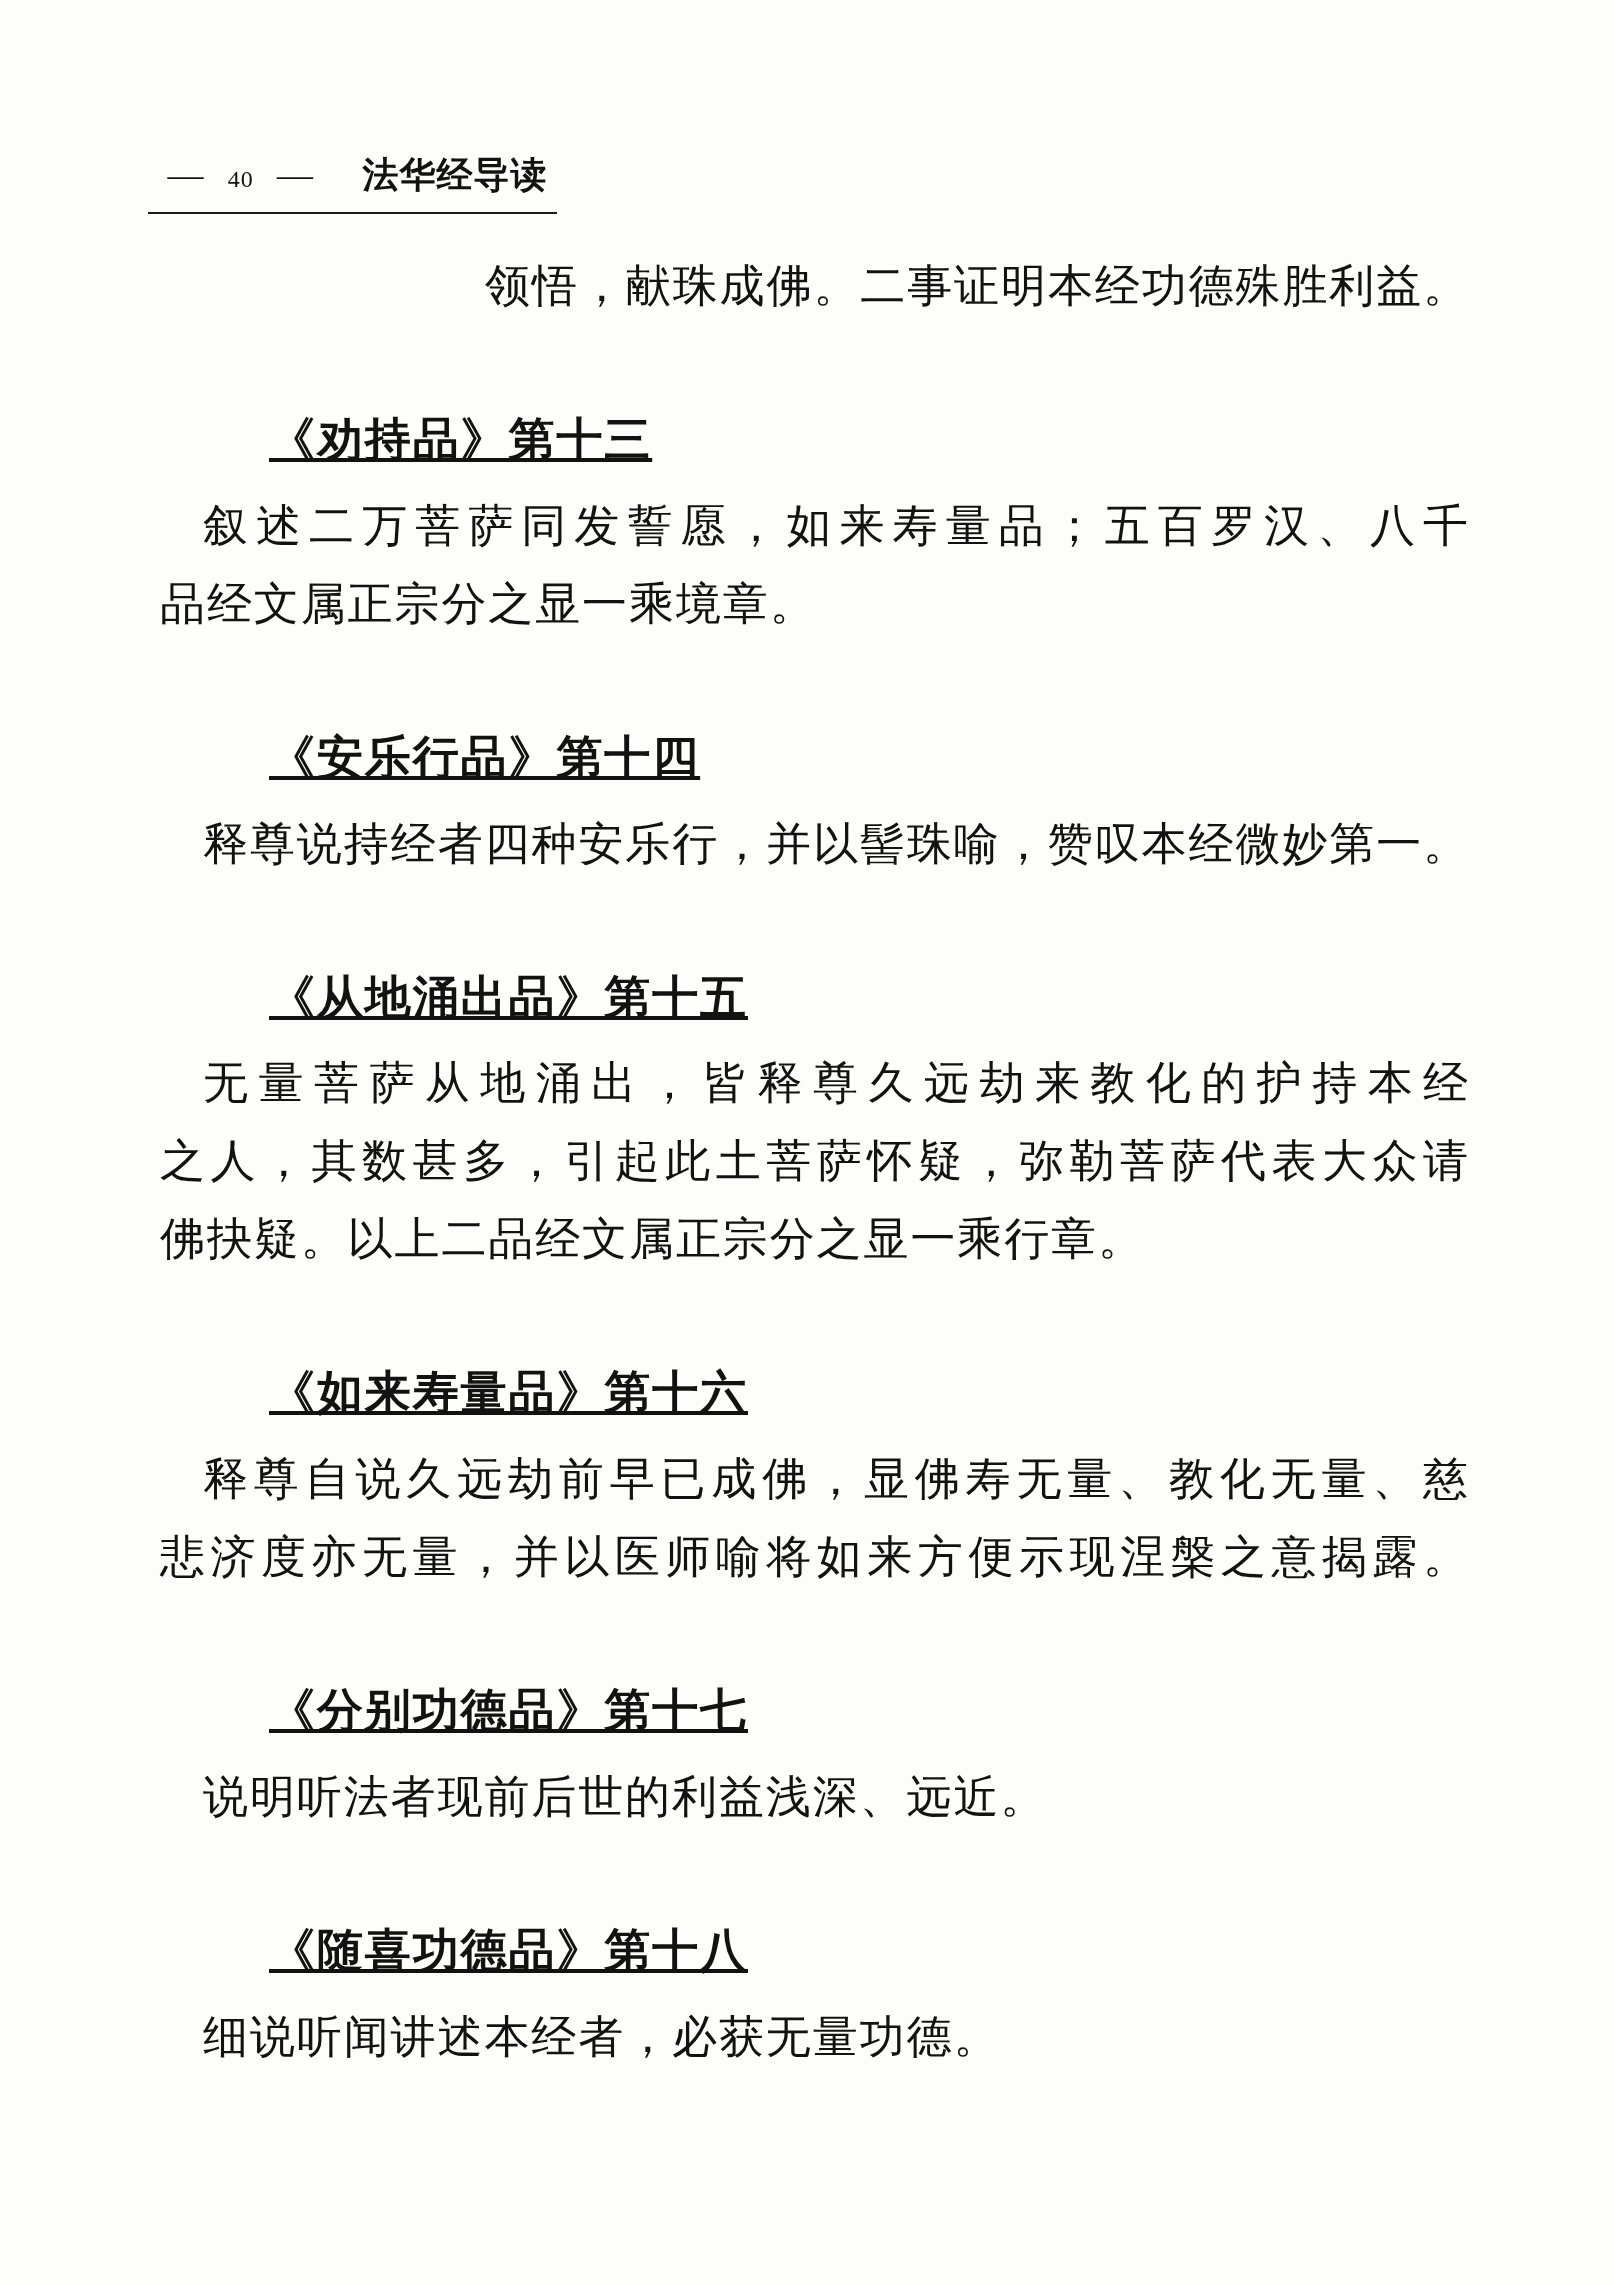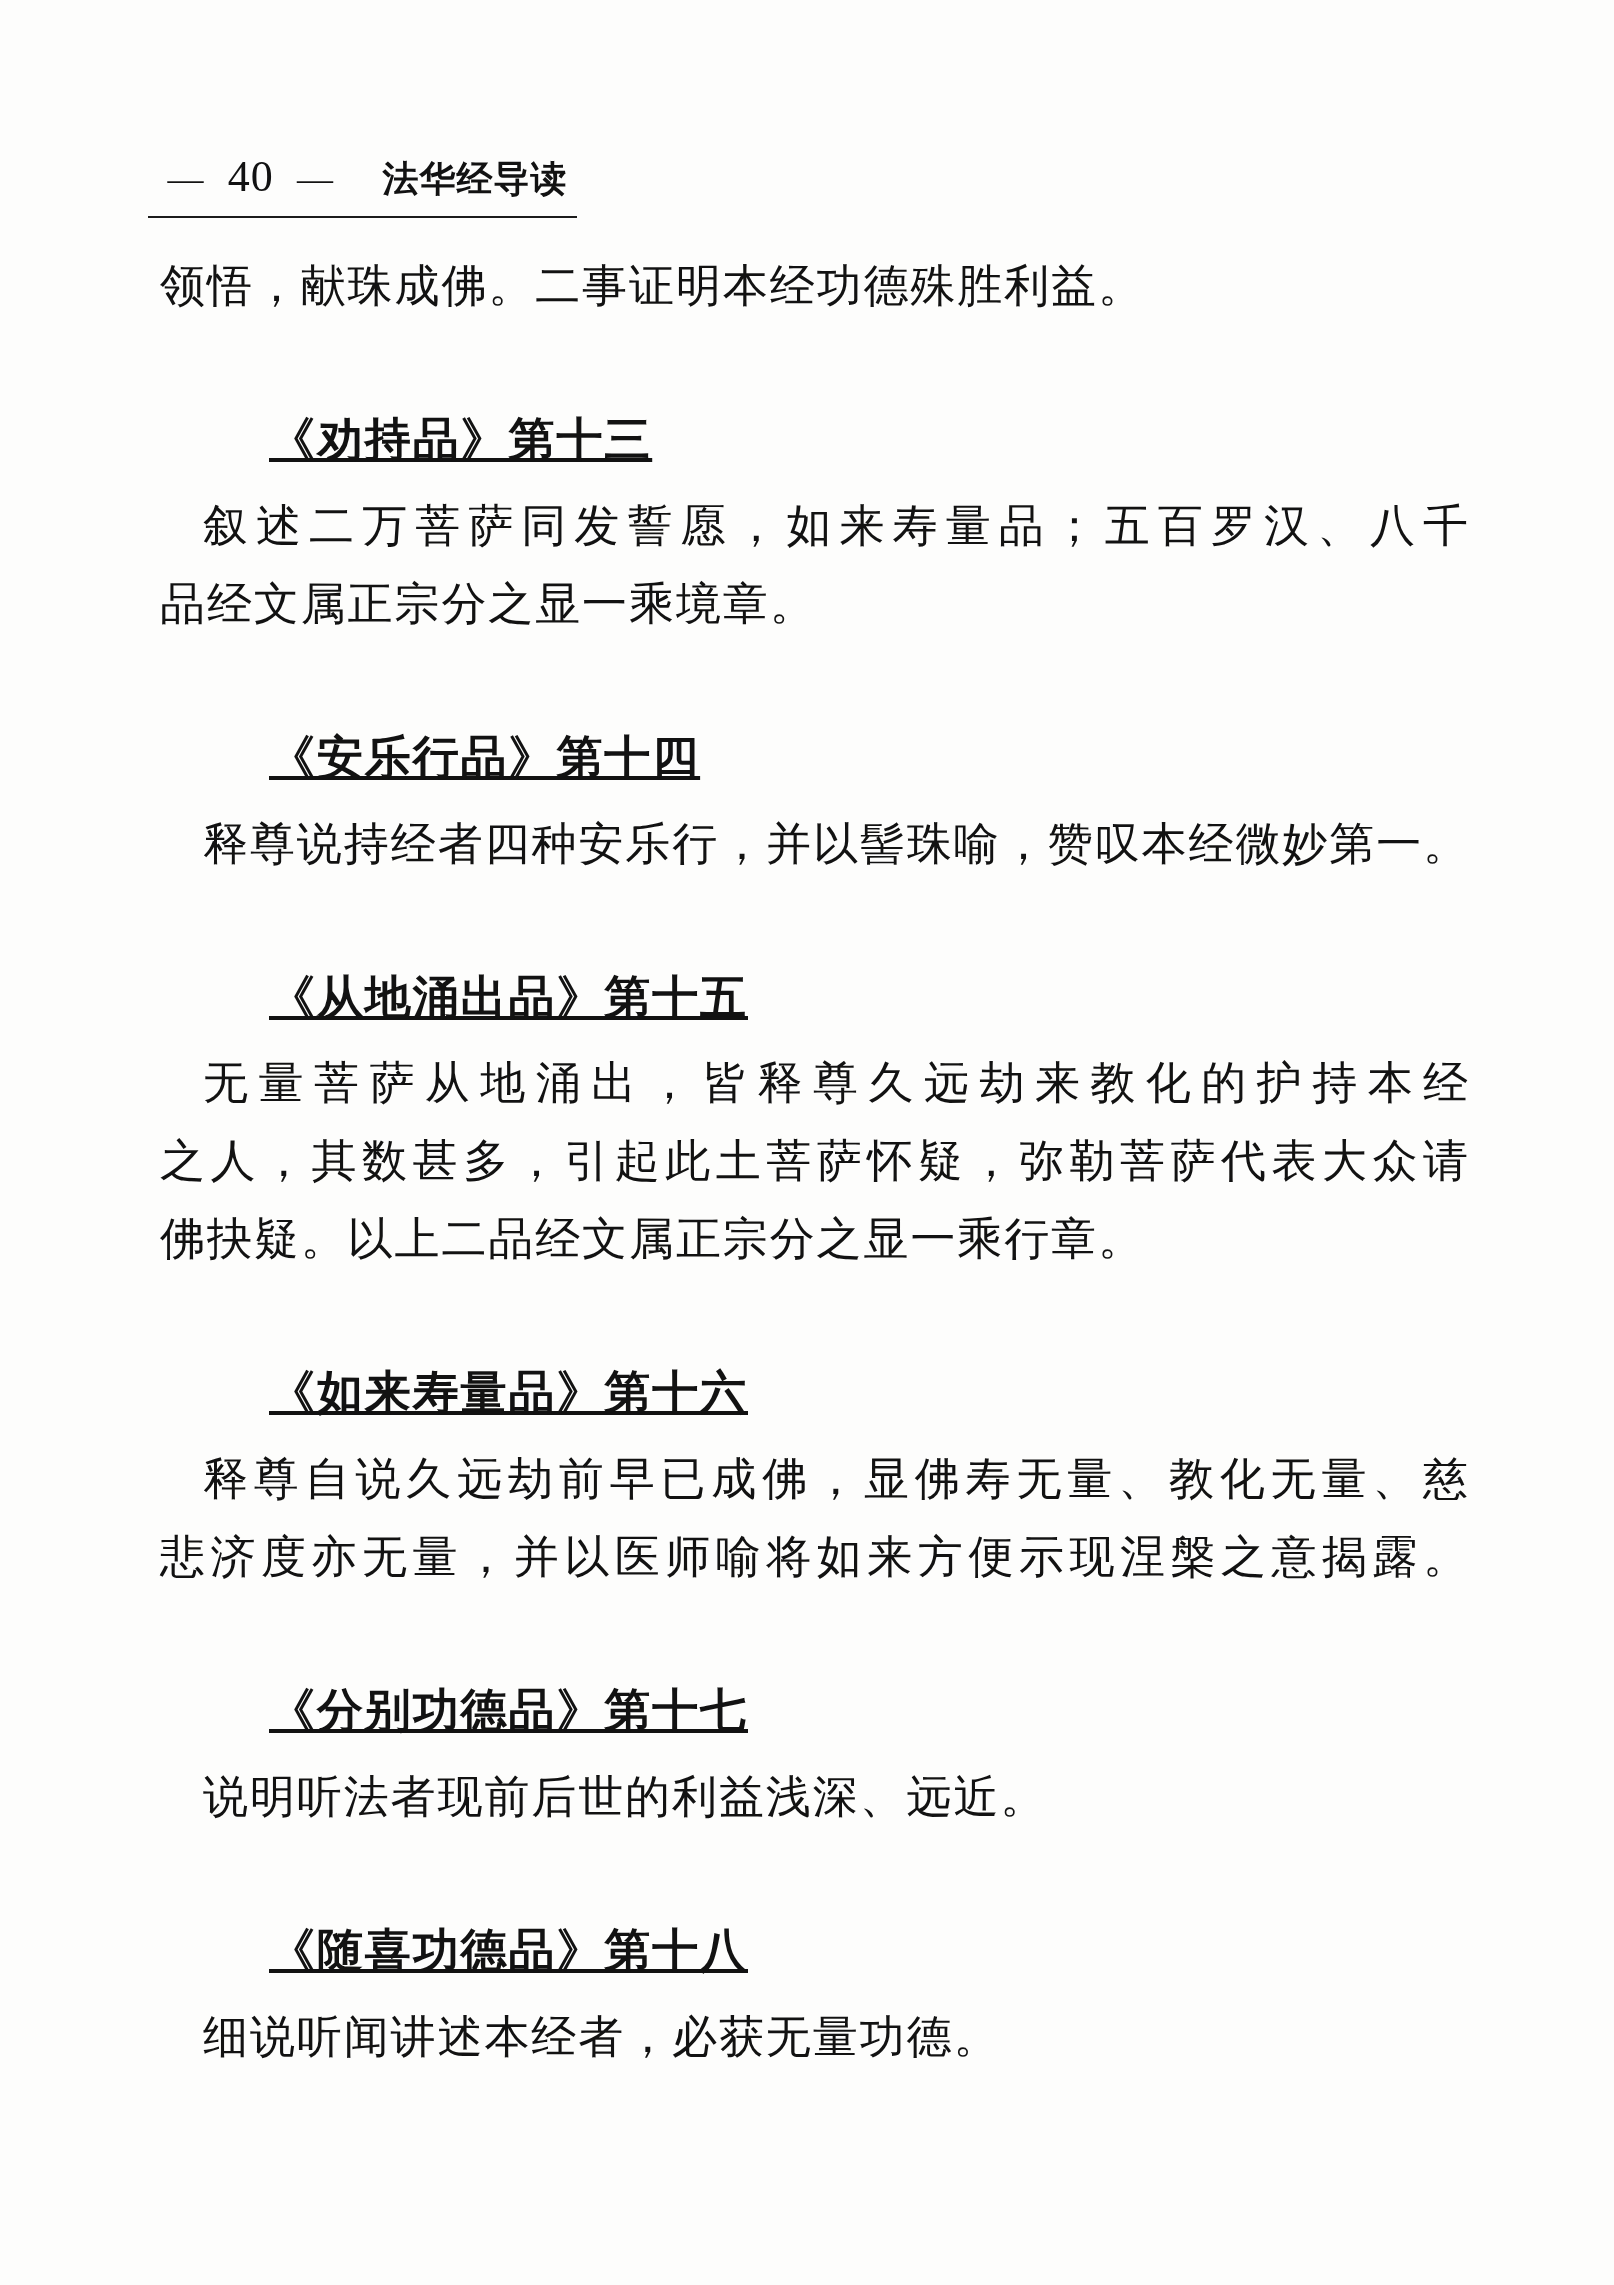--- a/index.html
+++ b/index.html
@@ -17,40 +17,40 @@
     top: 151px;
     left: 148px;
     display: inline-flex;
     align-items: baseline;
     font-size: 36px;
     letter-spacing: 1px;
     border-bottom: 2.9px solid #1c1c1c;
     padding: 0 9.7px 11.6px 5.8px;
   }
   .page-header .dash { margin: 0 13.6px; }
-  .page-header .pagenum { margin: 0 9.7px; font-size: 44px; }
+  .page-header .pagenum { margin: 0 9.7px; font-size: 24px; }
   .page-header .title { margin-left: 35px; font-weight: 600; }
   .content {
     position: absolute;
     top: 247px;
     left: 160px;
     width: 1310px;
     font-size: 45px;
     line-height: 78px;
   }
   .heading {
     font-weight: bold;
     font-size: 46px;
     margin: 76px 0 7.8px 109px;
     letter-spacing: 1.9px;
     white-space: nowrap;
     text-decoration: underline;
   }
   .para { margin: 7.8px 0 0 0; }
-  .content > .para:first-child { margin-top: 0; }
+  .content > .para:first-child { margin-top: 0; text-align: right; }
   .line { letter-spacing: 1.9px; }
   .line.just {
     text-align: justify;
     text-align-last: justify;
   }
   .para.indent .line:first-child { text-indent: 43px; }
 </style>
 </head>
 <body>
 

